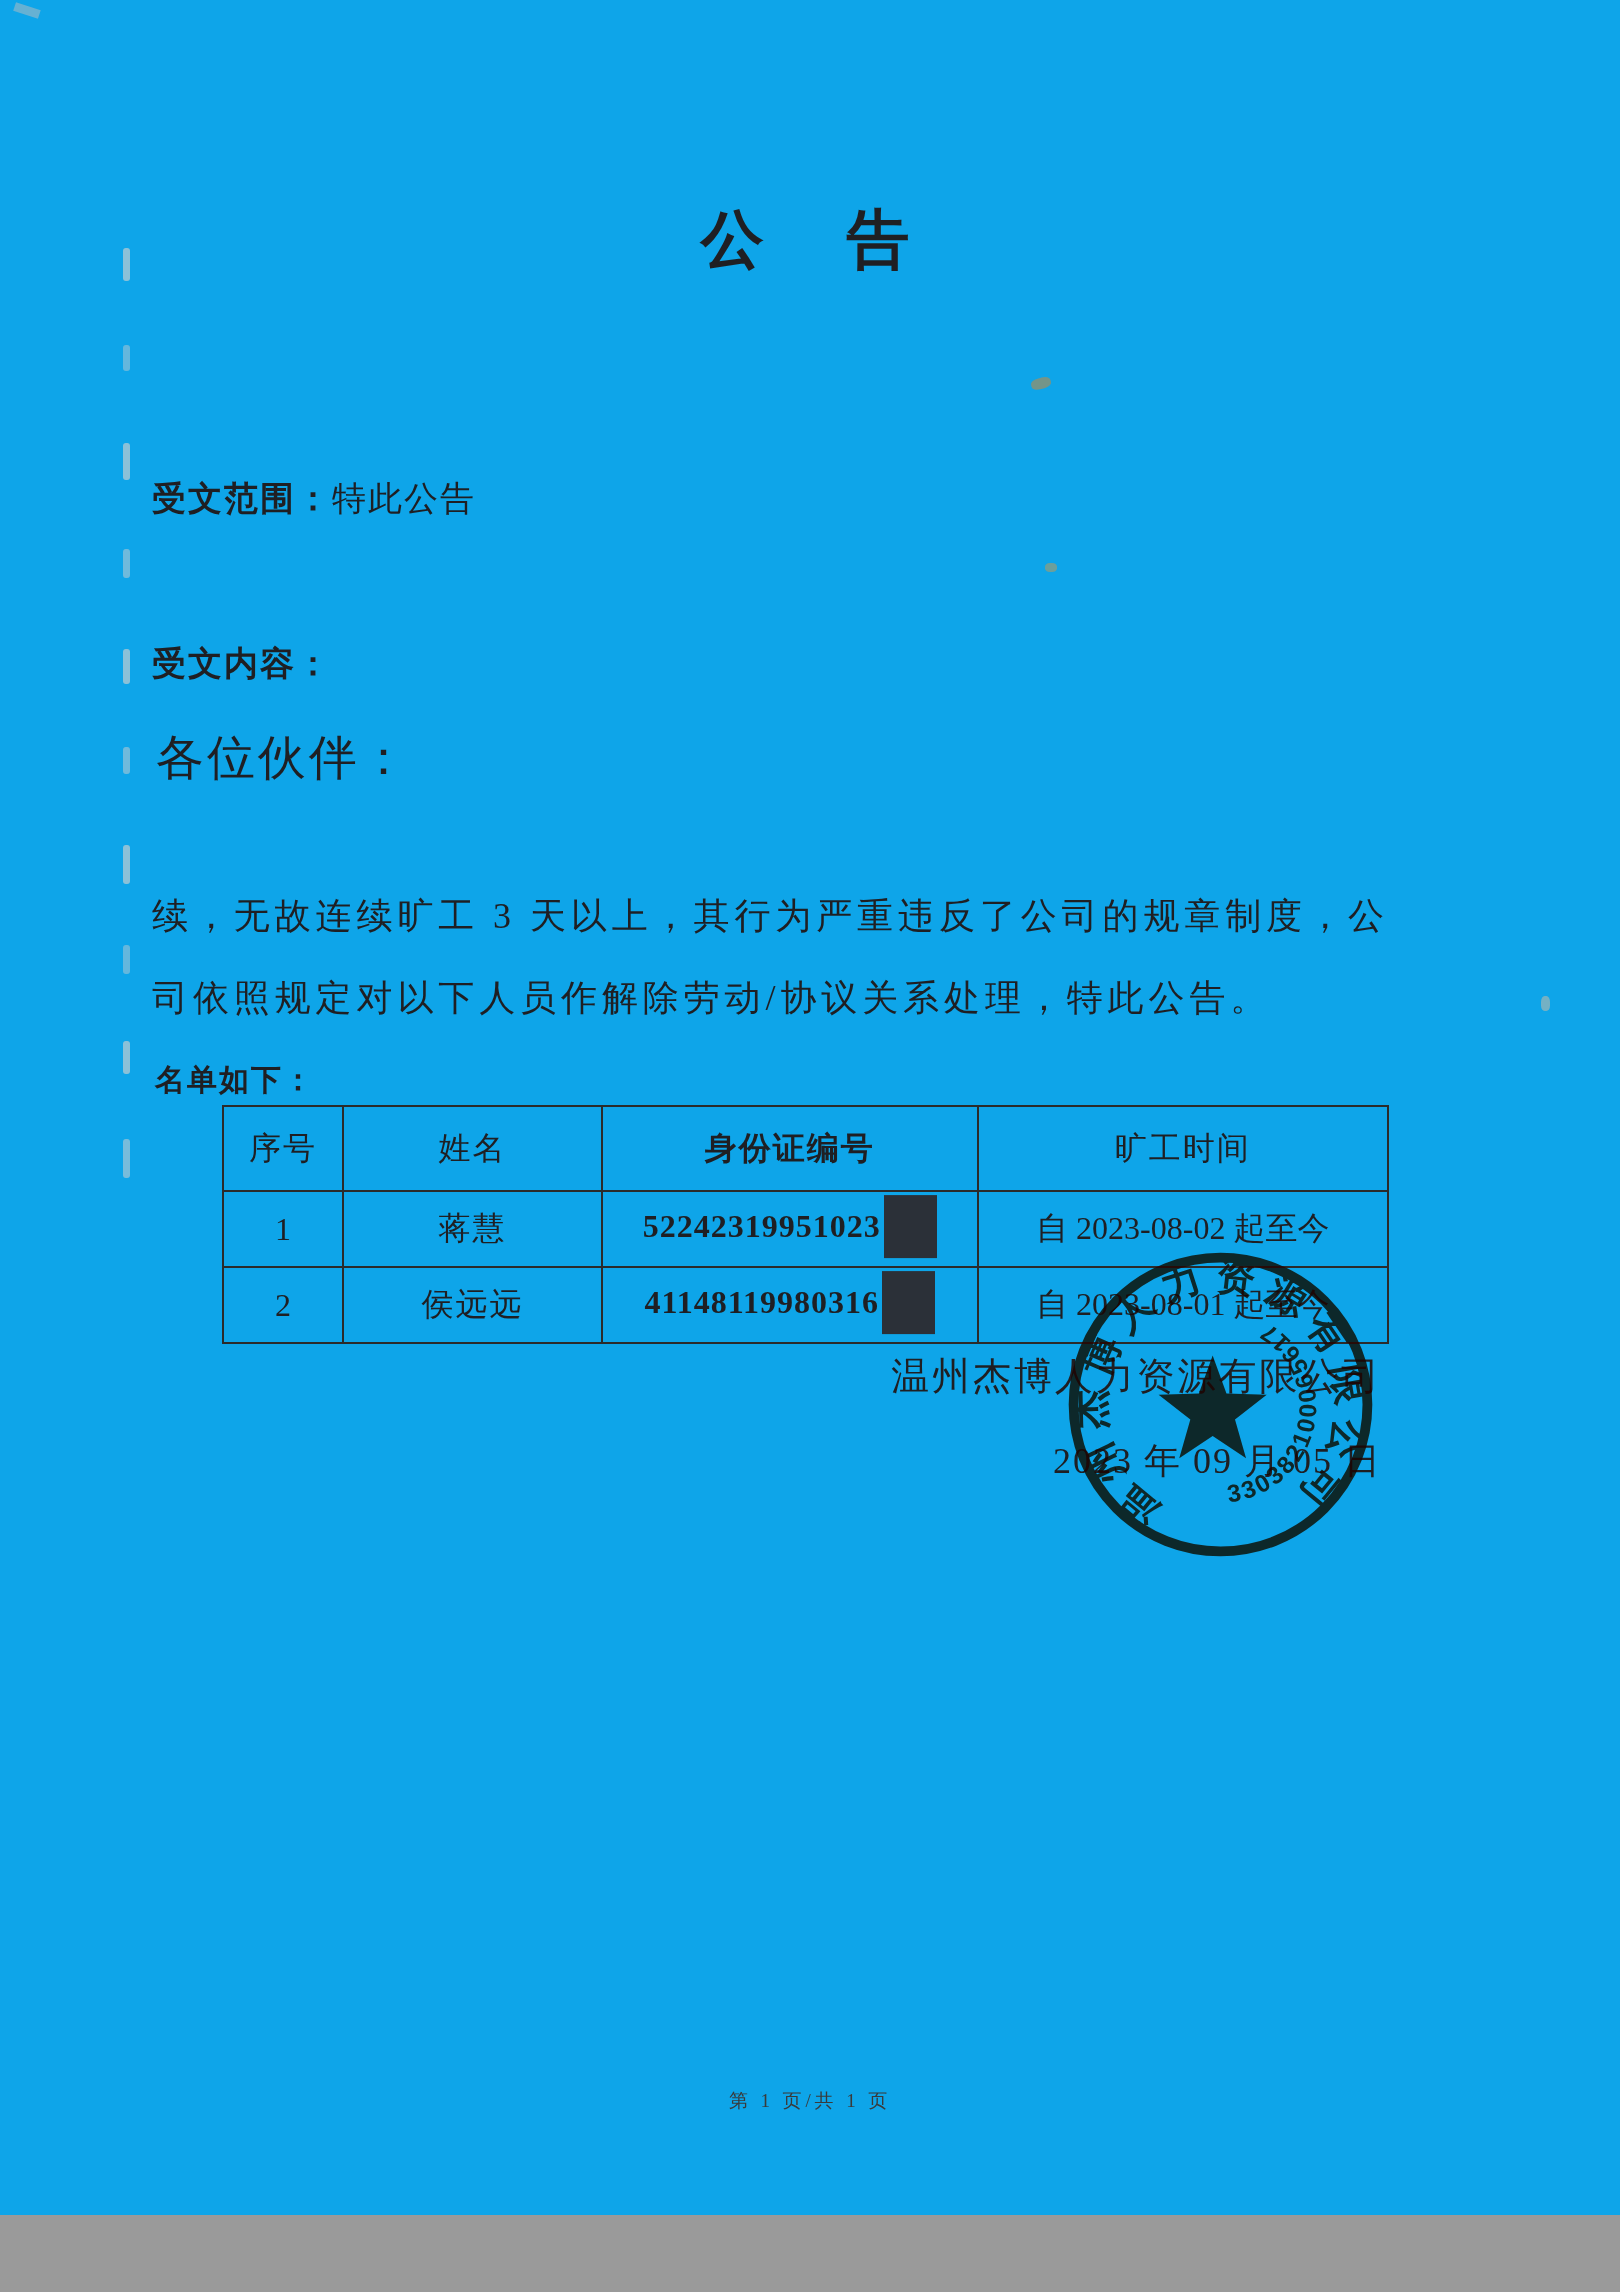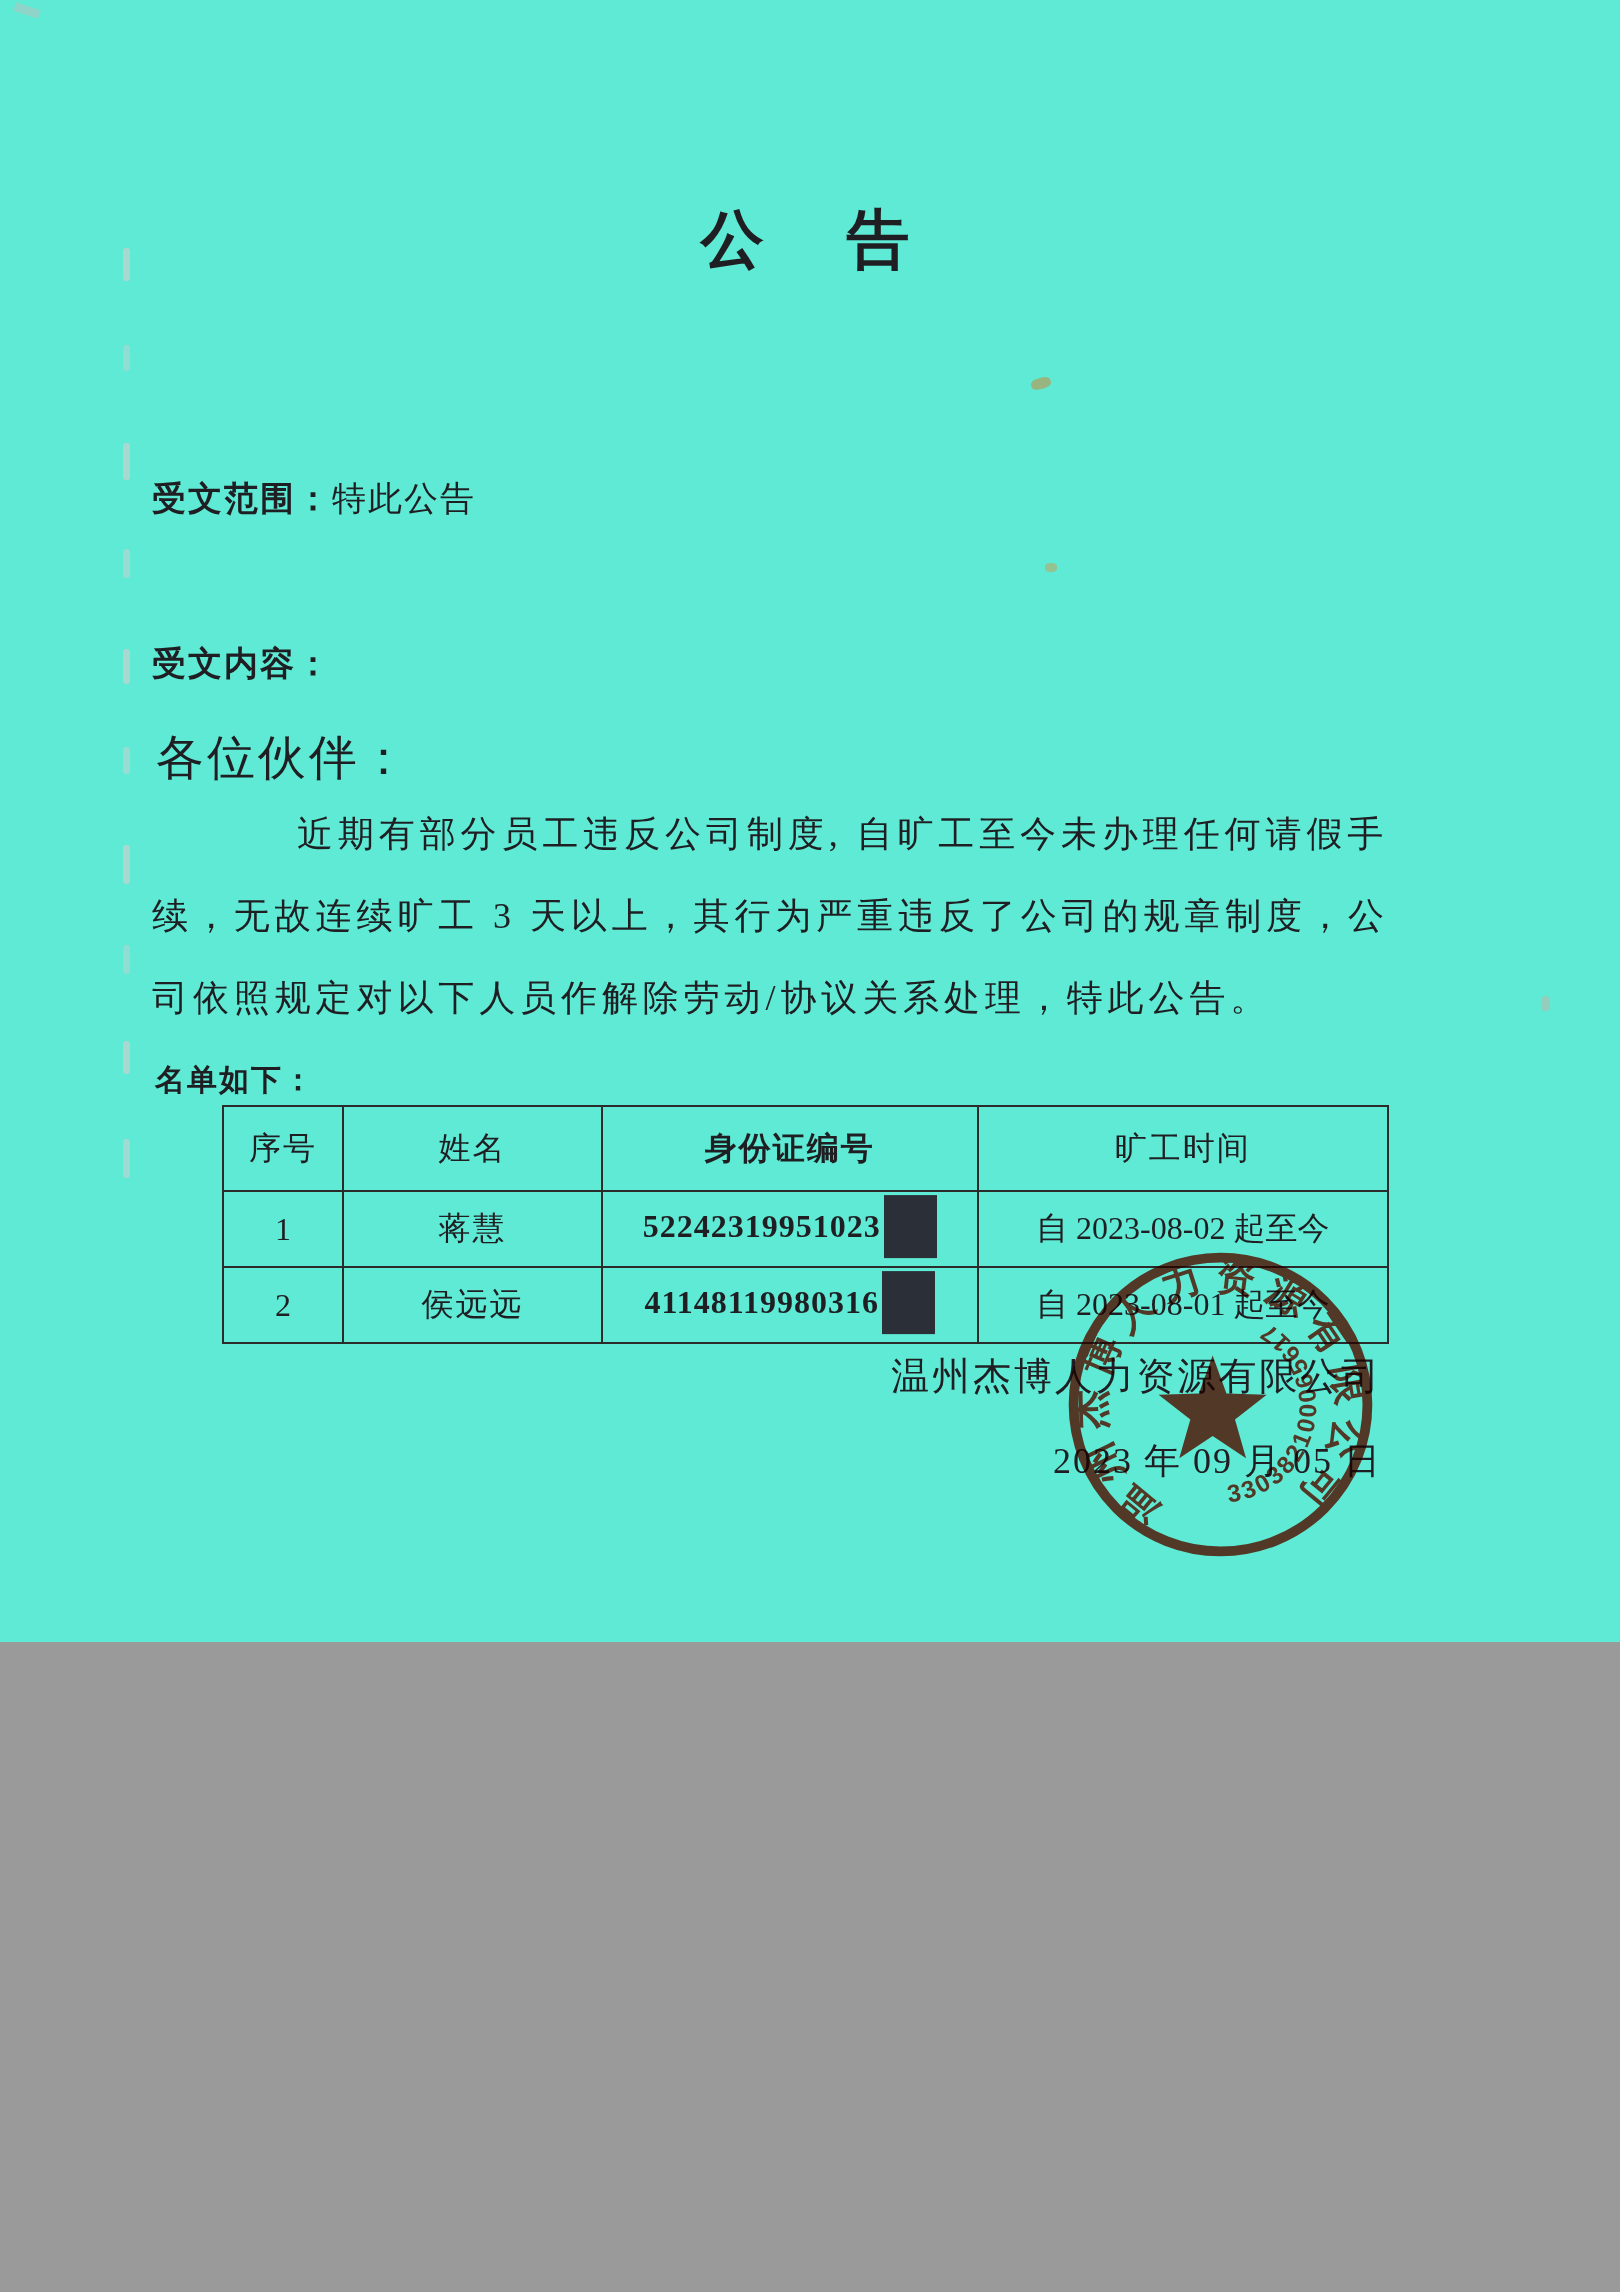--- a/index.html
+++ b/index.html
@@ -4,23 +4,23 @@
 <style>
   :root{
     --stamp-red:#dd2f1e;
     --redaction:#2b3038;
     --ink:#1f1f23;
     --table-border:#2b2b2b;
   }
   html,body{margin:0;padding:0;background:#9a9a9a;}
   .page{
     position:relative;
-    width:1620px;height:1642px;
+    width:1620px;height:2215px;
     margin:0 auto;
-    background:#5eead4;
+    background:#0ea5e9;
     overflow:hidden;
     font-family:"Liberation Serif","DejaVu Serif",serif;
     color:var(--ink,#1f1f23);
   }
   .abs{position:absolute;line-height:1.15;white-space:nowrap;}
 
   .doc-title{
     top:204px;left:0;width:100%;
     text-align:center;
     font-size:63px;font-weight:bold;
@@ -104,21 +104,20 @@
   <div class="abs doc-title">公　告</div>
 
   <div class="abs field field-2">
     <span class="lbl">受文范围：</span><span>特此公告</span>
   </div>
   <div class="abs field field-4">
     <span class="lbl">受文内容：</span><span></span>
   </div>
 
   <div class="abs salutation">各位伙伴：</div>
-  <div class="abs para para-1">近期有部分员工违反公司制度, 自旷工至今未办理任何请假手</div>
   <div class="abs para para-2">续，无故连续旷工 3 天以上，其行为严重违反了公司的规章制度，公</div>
   <div class="abs para para-3">司依照规定对以下人员作解除劳动/协议关系处理，特此公告。</div>
   <div class="abs list-label">名单如下：</div>
 
   <table class="roster">
     <tbody>
         <tr class="hdr">
       <td class="c-seq">序号</td>
       <td class="c-name">姓名</td>
       <td class="c-id">身份证编号</td>

